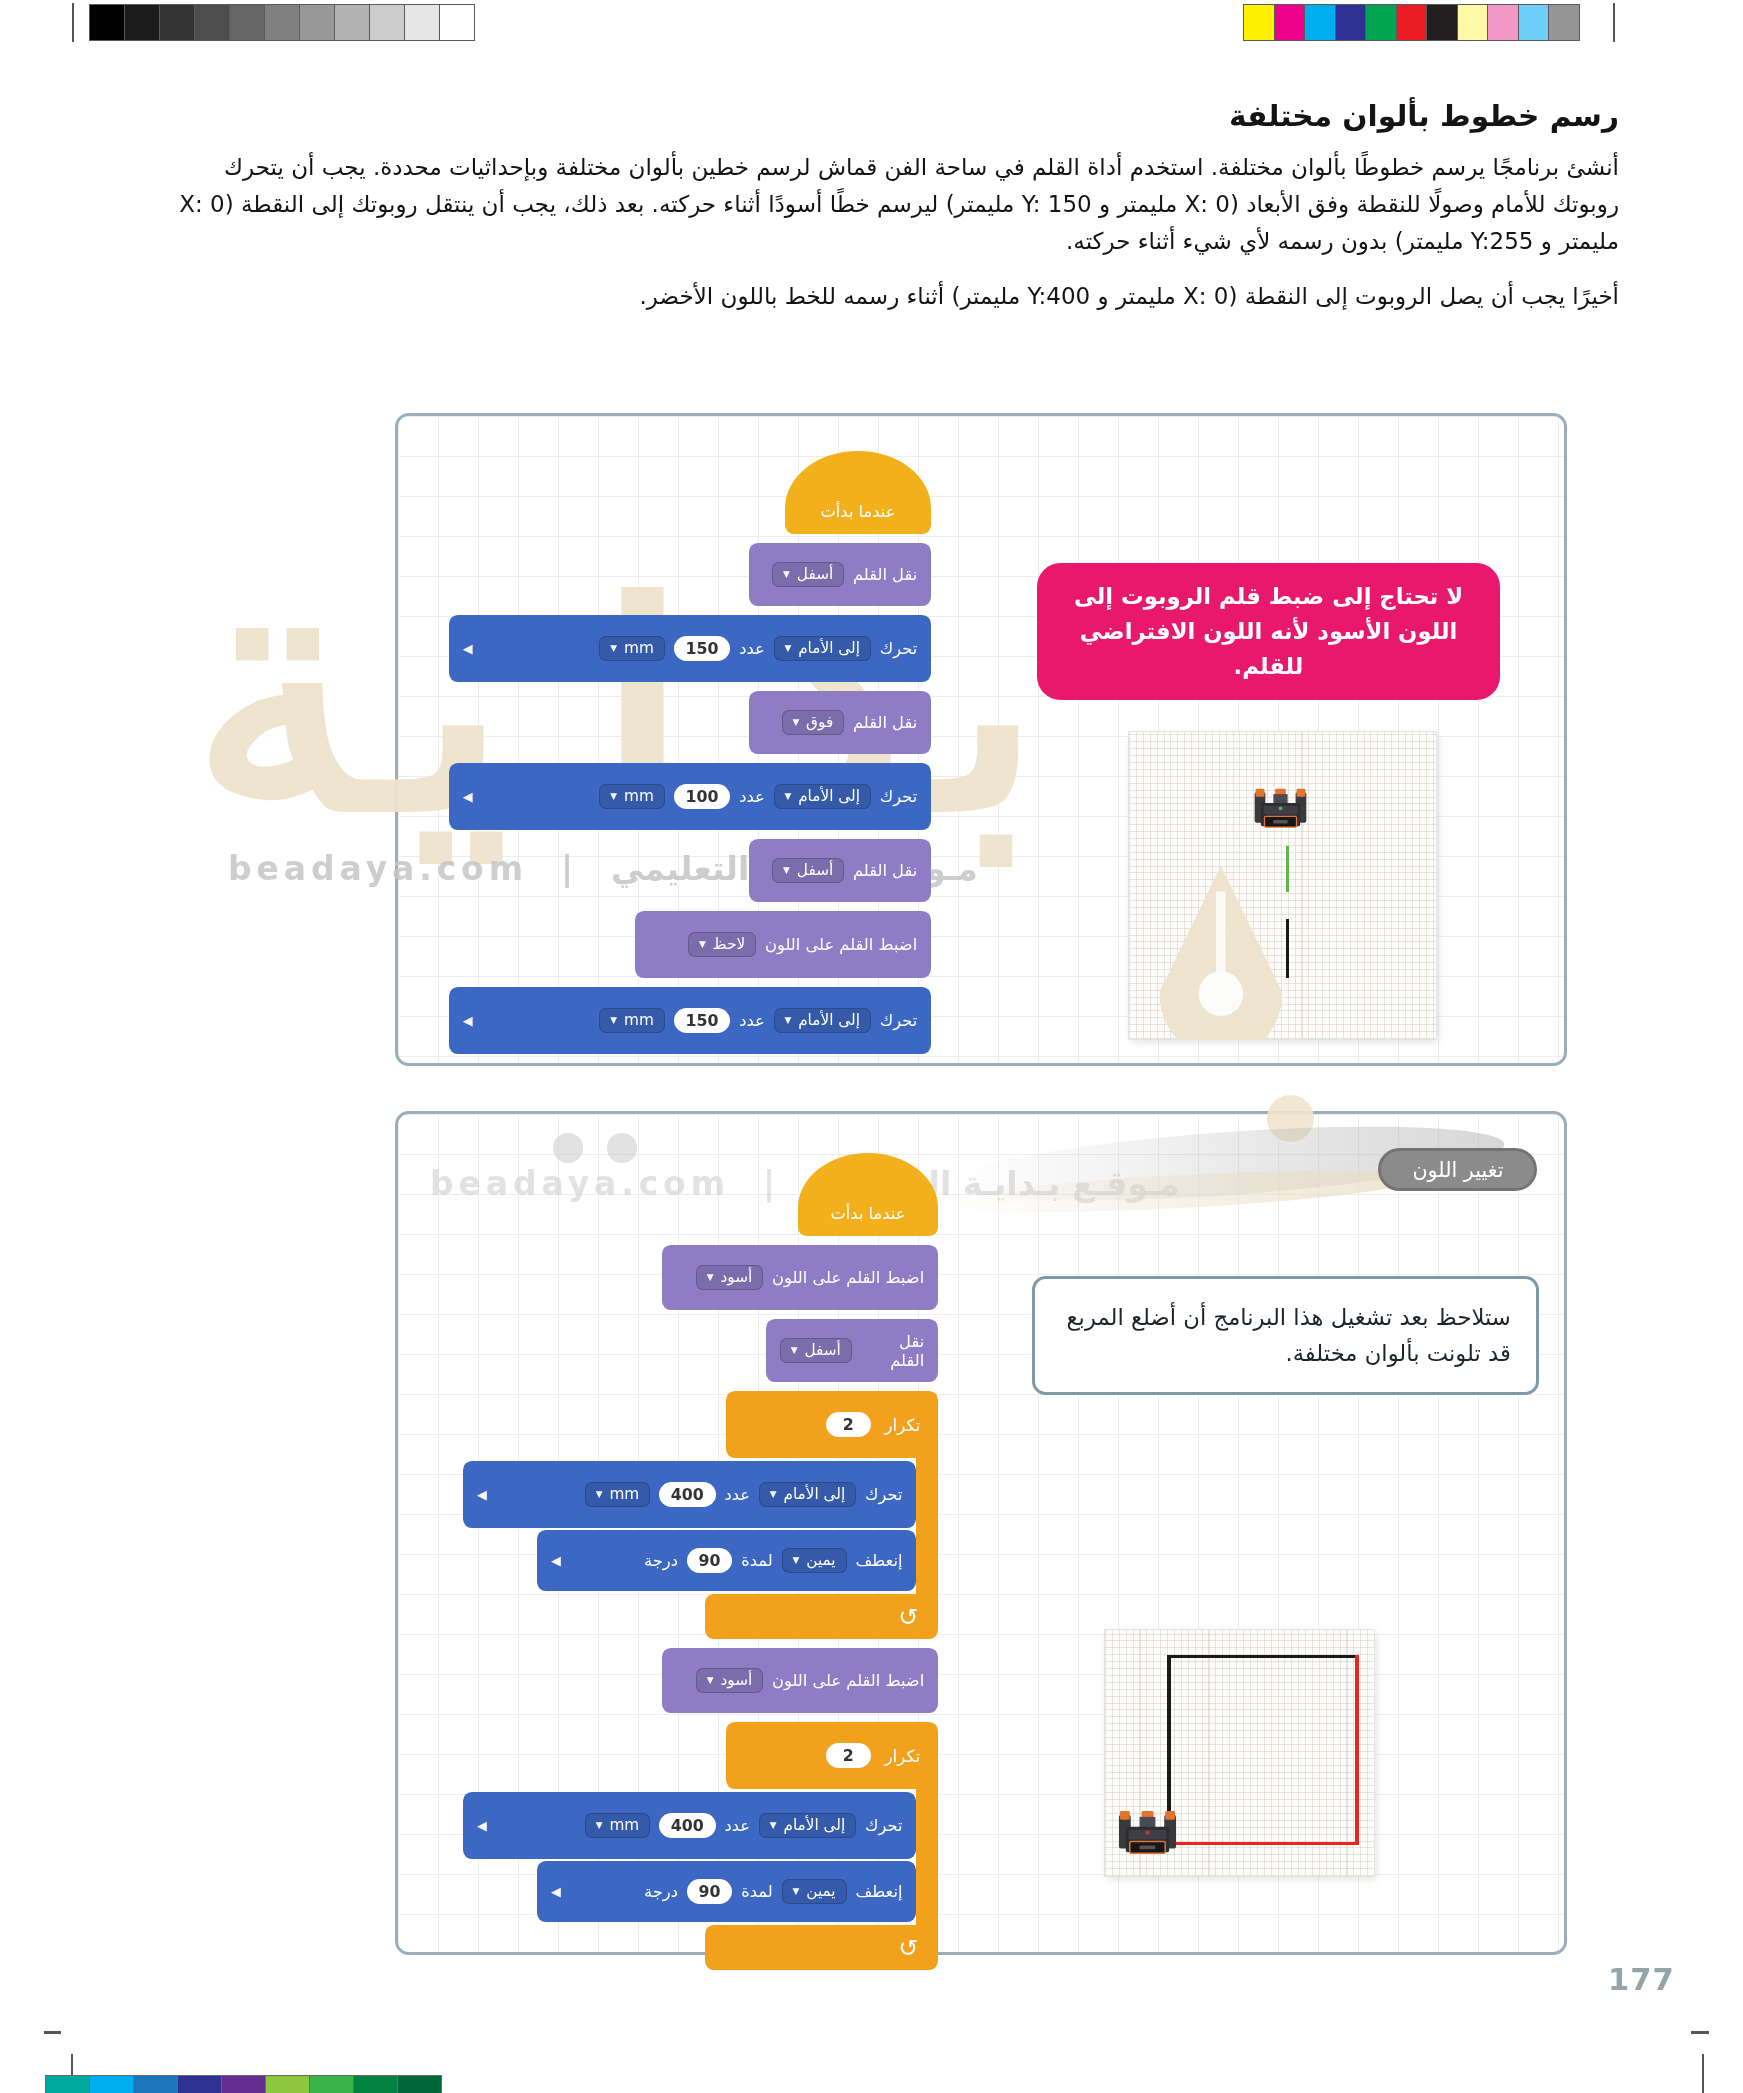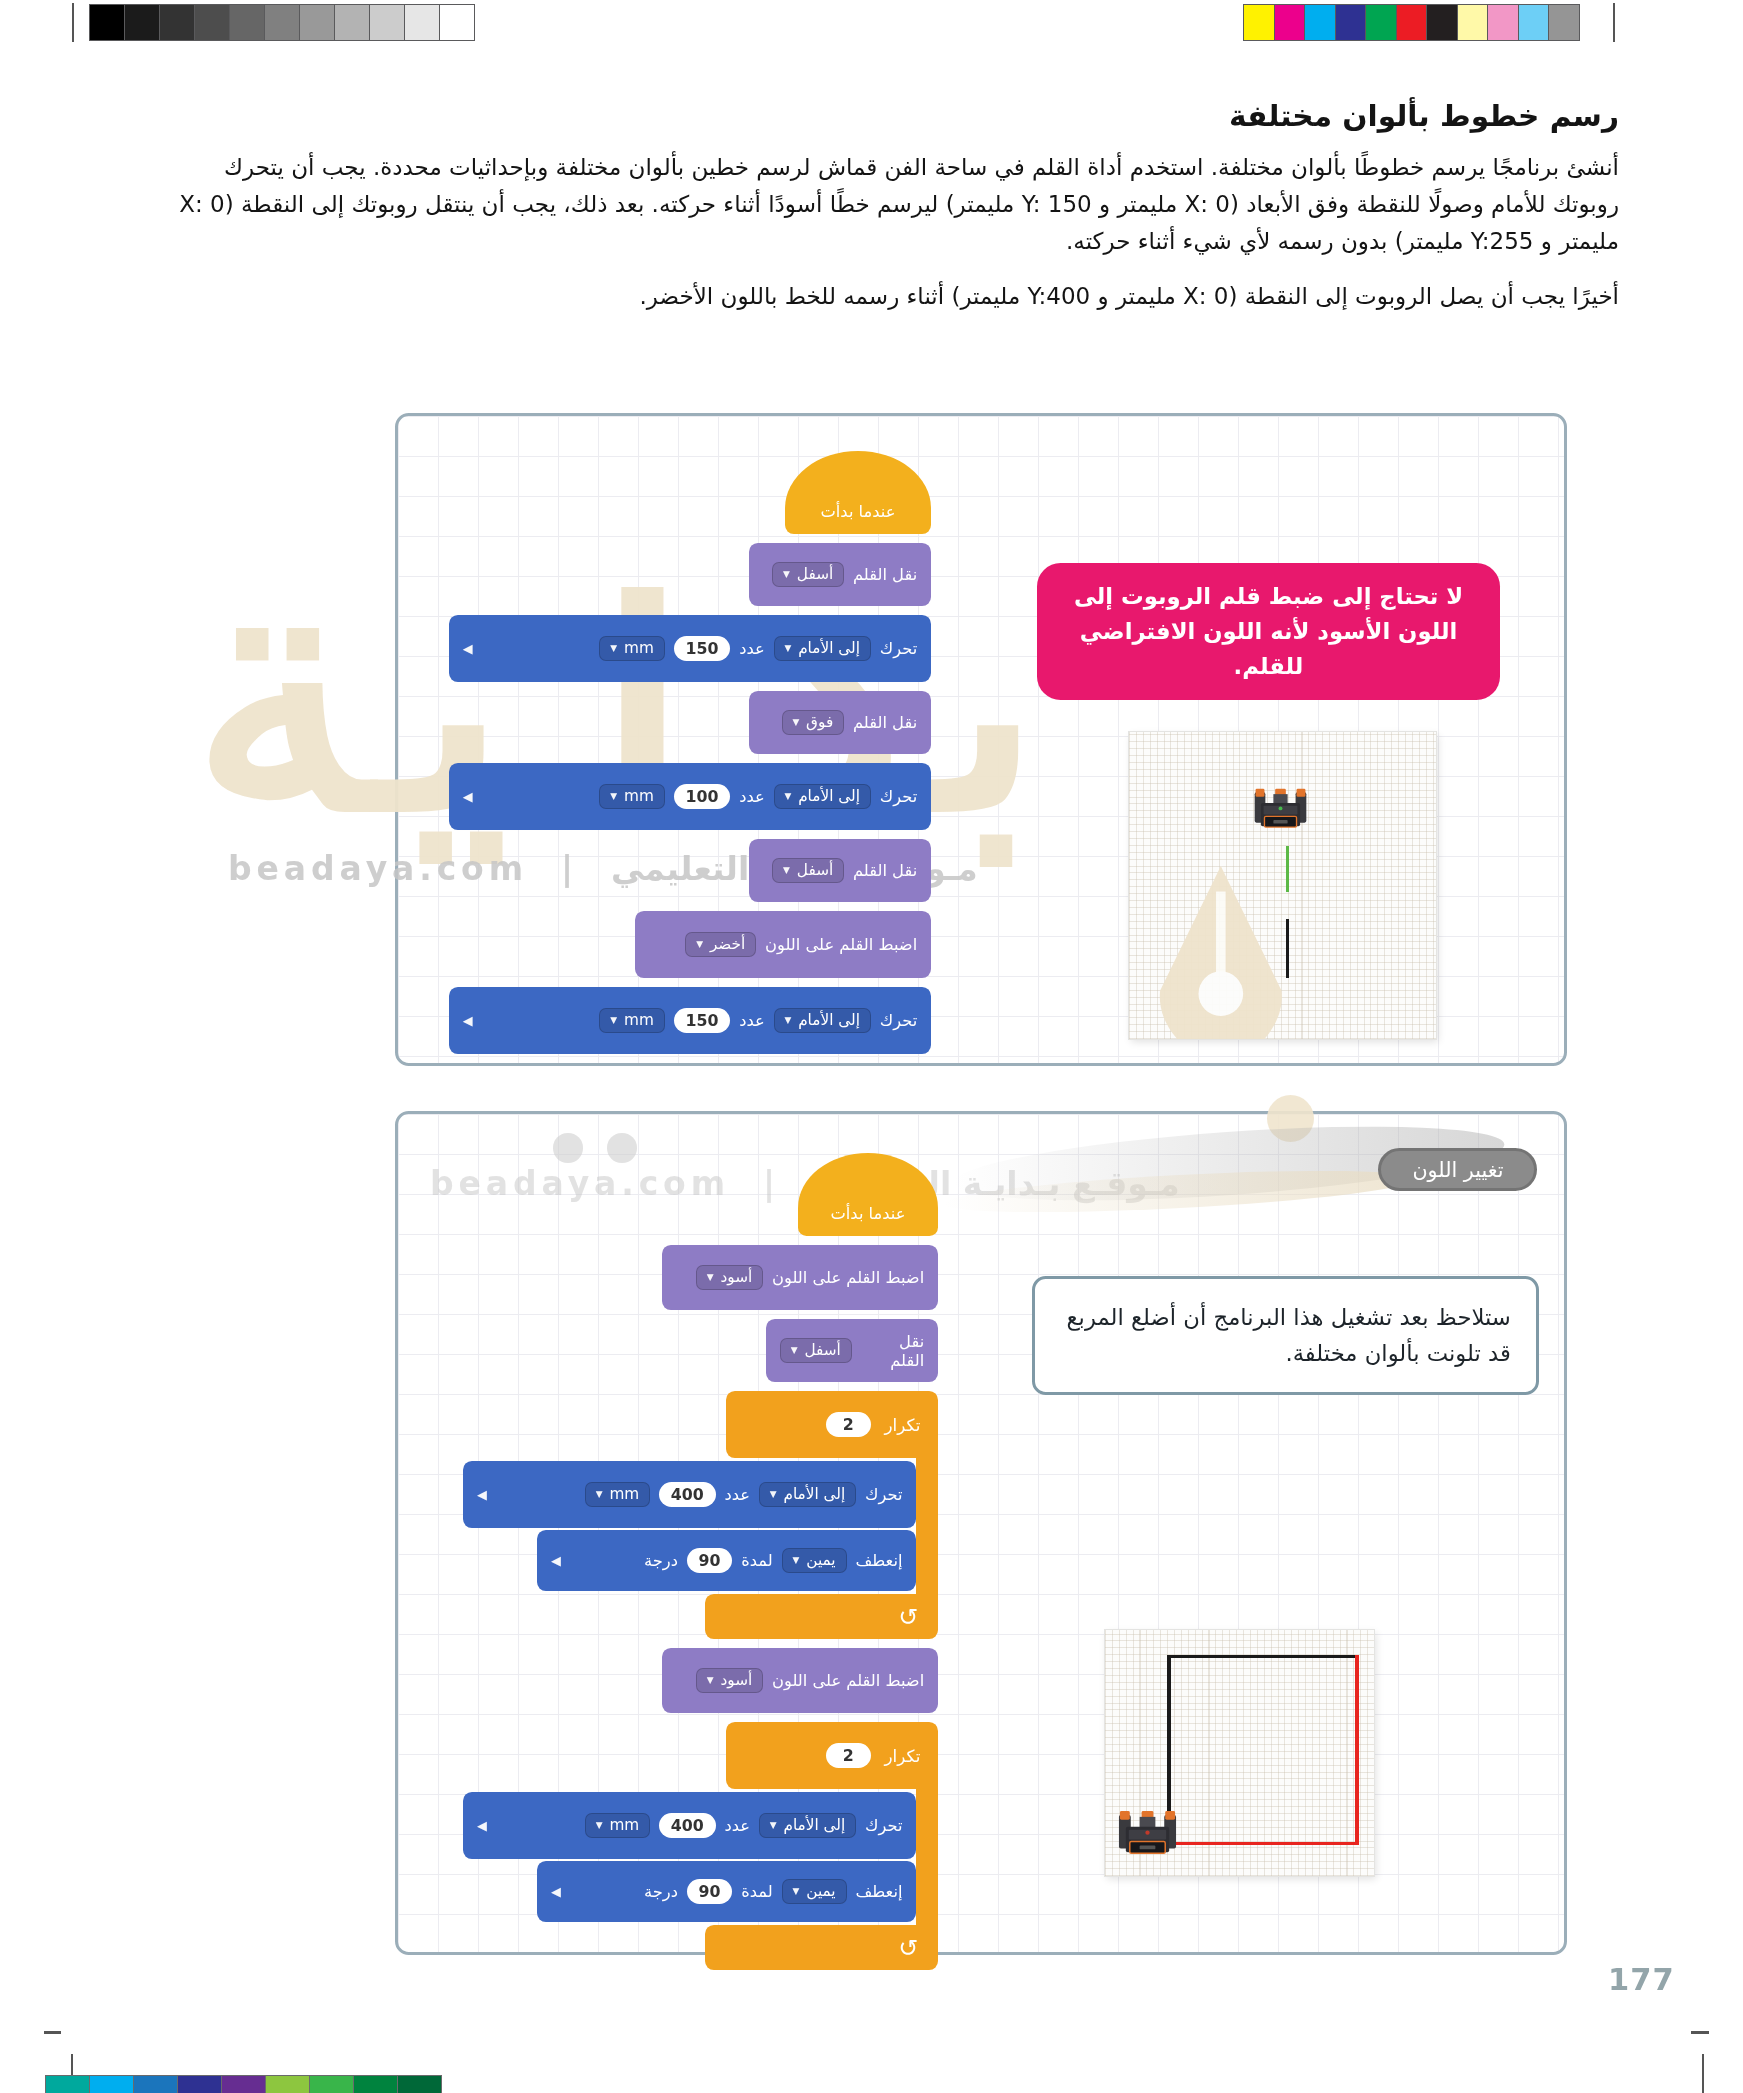--- a/index.html
+++ b/index.html
@@ -178,21 +178,21 @@
       <div class="block purple h64 w185">
         <span>نقل القلم</span>
         <span class="dd">
           <span>أسفل</span>
           <span class="arr">▼</span>
         </span>
       </div>
       <div class="block purple h68 w300">
         <span>اضبط القلم على اللون</span>
         <span class="dd">
-          <span>أخضر</span>
+          <span>لاحظ</span>
           <span class="arr">▼</span>
         </span>
       </div>
       <div class="block blue h68 w489">
         <span>تحرك</span>
         <span class="dd">
           <span>إلى الأمام</span>
           <span class="arr">▼</span>
         </span>
         <span>عدد</span>

